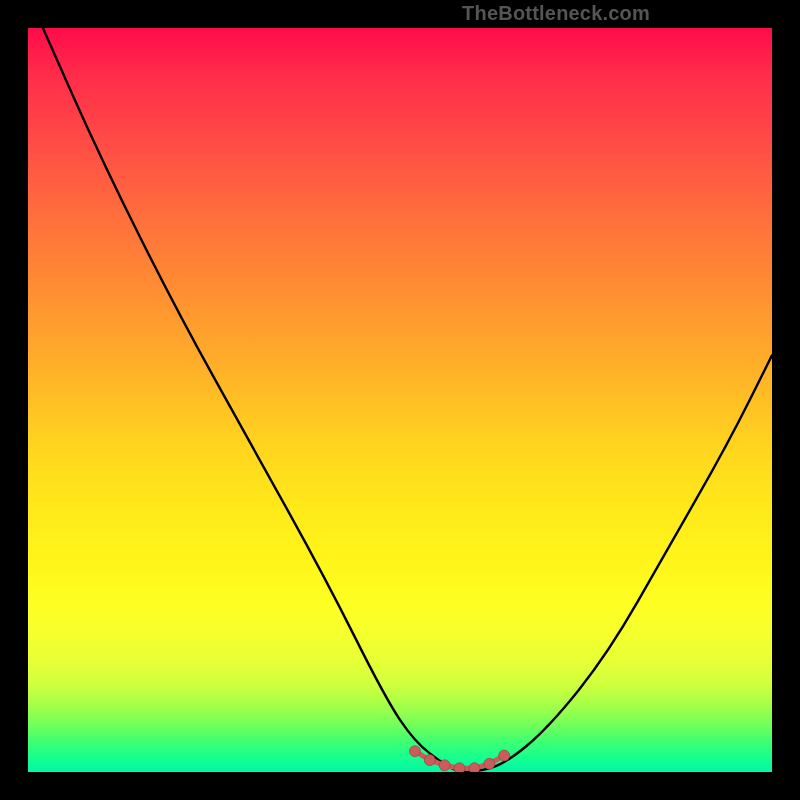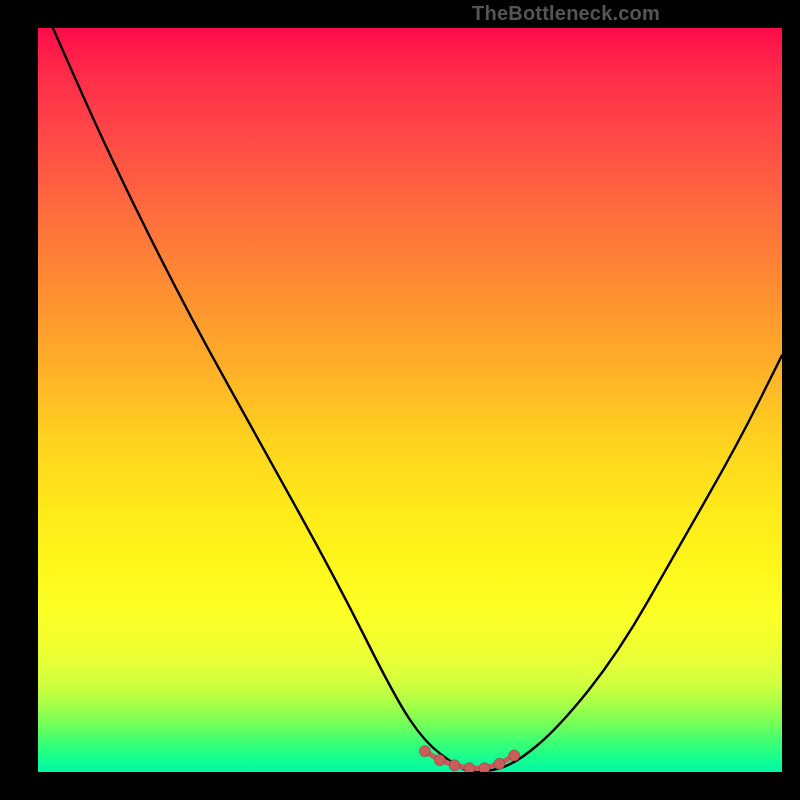--- a/index.html
+++ b/index.html
@@ -9,21 +9,20 @@
     height: 800px;
     overflow: hidden;
     background: #000;
     font-family: Arial, Helvetica, sans-serif;
   }
   .frame {
     position: relative;
     width: 660px;
     height: 800px;
     background: #000;
-    margin-left: 10px;
   }
   .watermark {
     position: absolute;
     top: 2px;
     right: 10px;
     color: #555;
     font-size: 20px;
     font-weight: 600;
     letter-spacing: 0.2px;
     z-index: 10;

